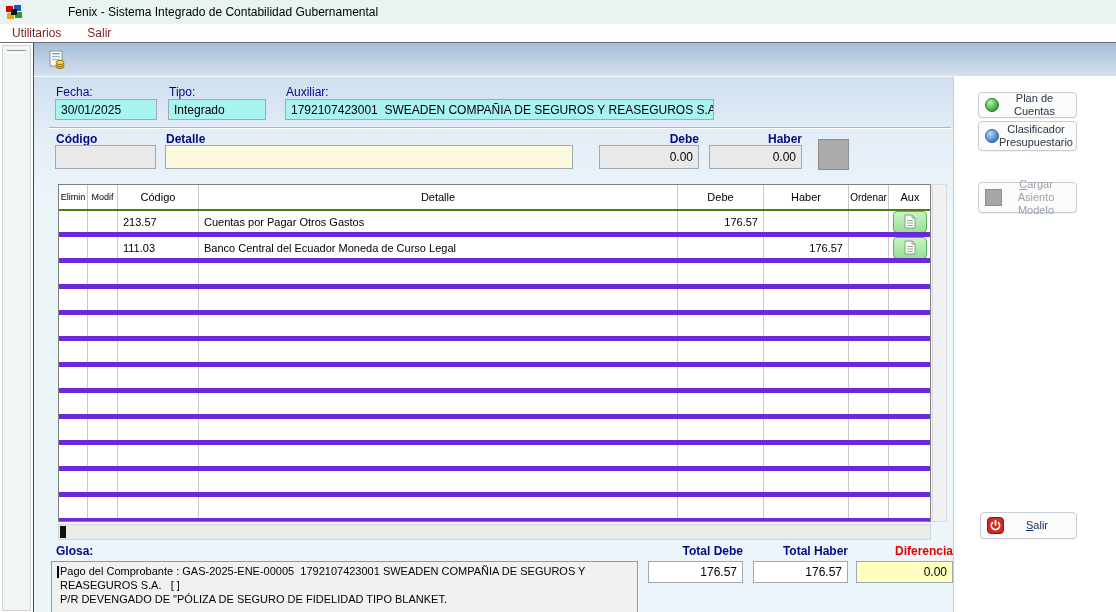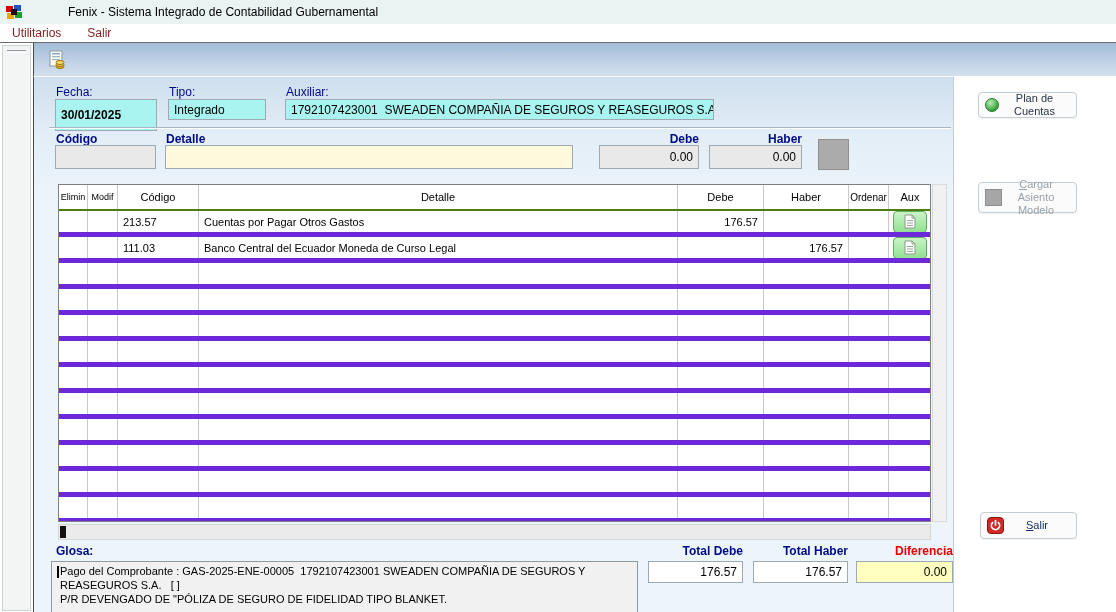--- a/index.html
+++ b/index.html
@@ -130,21 +130,21 @@
         <ellipse cx="14" cy="17.5" rx="4" ry="2" fill="#e8b32a" stroke="#9a7208"></ellipse>
         <ellipse cx="14" cy="15.5" rx="4" ry="2" fill="#f2c84b" stroke="#9a7208"></ellipse>
         <ellipse cx="14" cy="13.5" rx="4" ry="2" fill="#f7d96e" stroke="#9a7208"></ellipse>
       </svg>
     </span>
   </div>
 
   <div class="content">
 
     <span class="lbl" style="left:22px;top:8px;">Fecha:</span>
-    <span class="fld cyan" style="left:21px;top:22px;width:102px;height:32px;font-weight:bold;">30/01/2025</span>
+    <span class="fld cyan" style="left:21px;top:22px;width:102px;height:21px;">30/01/2025</span>
 
     <span class="lbl" style="left:135px;top:8px;">Tipo:</span>
     <span class="fld cyan" style="left:134px;top:22px;width:98px;height:21px;">Integrado</span>
 
     <span class="lbl" style="left:252px;top:8px;">Auxiliar:</span>
     <span class="fld cyan" style="left:251px;top:22px;width:429px;height:21px;">1792107423001  SWEADEN COMPAÑIA DE SEGUROS Y REASEGUROS S.A.</span>
 
     <span class="sep" style="left:15px;top:50px;width:902px;"></span>
 
     <span class="lbl b" style="left:22px;top:55px;">Código</span>
@@ -355,20 +355,27 @@
 
     <span class="tot-lbl red" style="left:822px;width:97px;">Diferencia</span>
     <span class="tot-fld diff" style="left:822px;width:97px;">0.00</span>
   </div>
 
   <div class="side-btn" style="left:978px;top:92px;width:99px;height:26px;">
     <span class="sphere green"></span>
     <span class="txt">Plan de Cuentas</span>
   </div>
 
+  <div class="side-btn" style="left:978px;top:121px;width:99px;height:30px;">
+    <span class="sphere blue"></span>
+    <span class="txt">
+      <span style="display:block;">Clasificador</span>
+      <span style="display:block;">Presupuestario</span>
+    </span>
+  </div>
 
   <div class="side-btn disabled" style="left:978px;top:182px;width:99px;height:31px;">
     <span class="gray-square"></span>
     <span class="txt">
       <span class="ul-first">Cargar Asiento</span>
       <span style="display:block;">Modelo</span>
     </span>
   </div>
 
   <div class="side-btn" style="left:980px;top:512px;width:97px;height:27px;">

